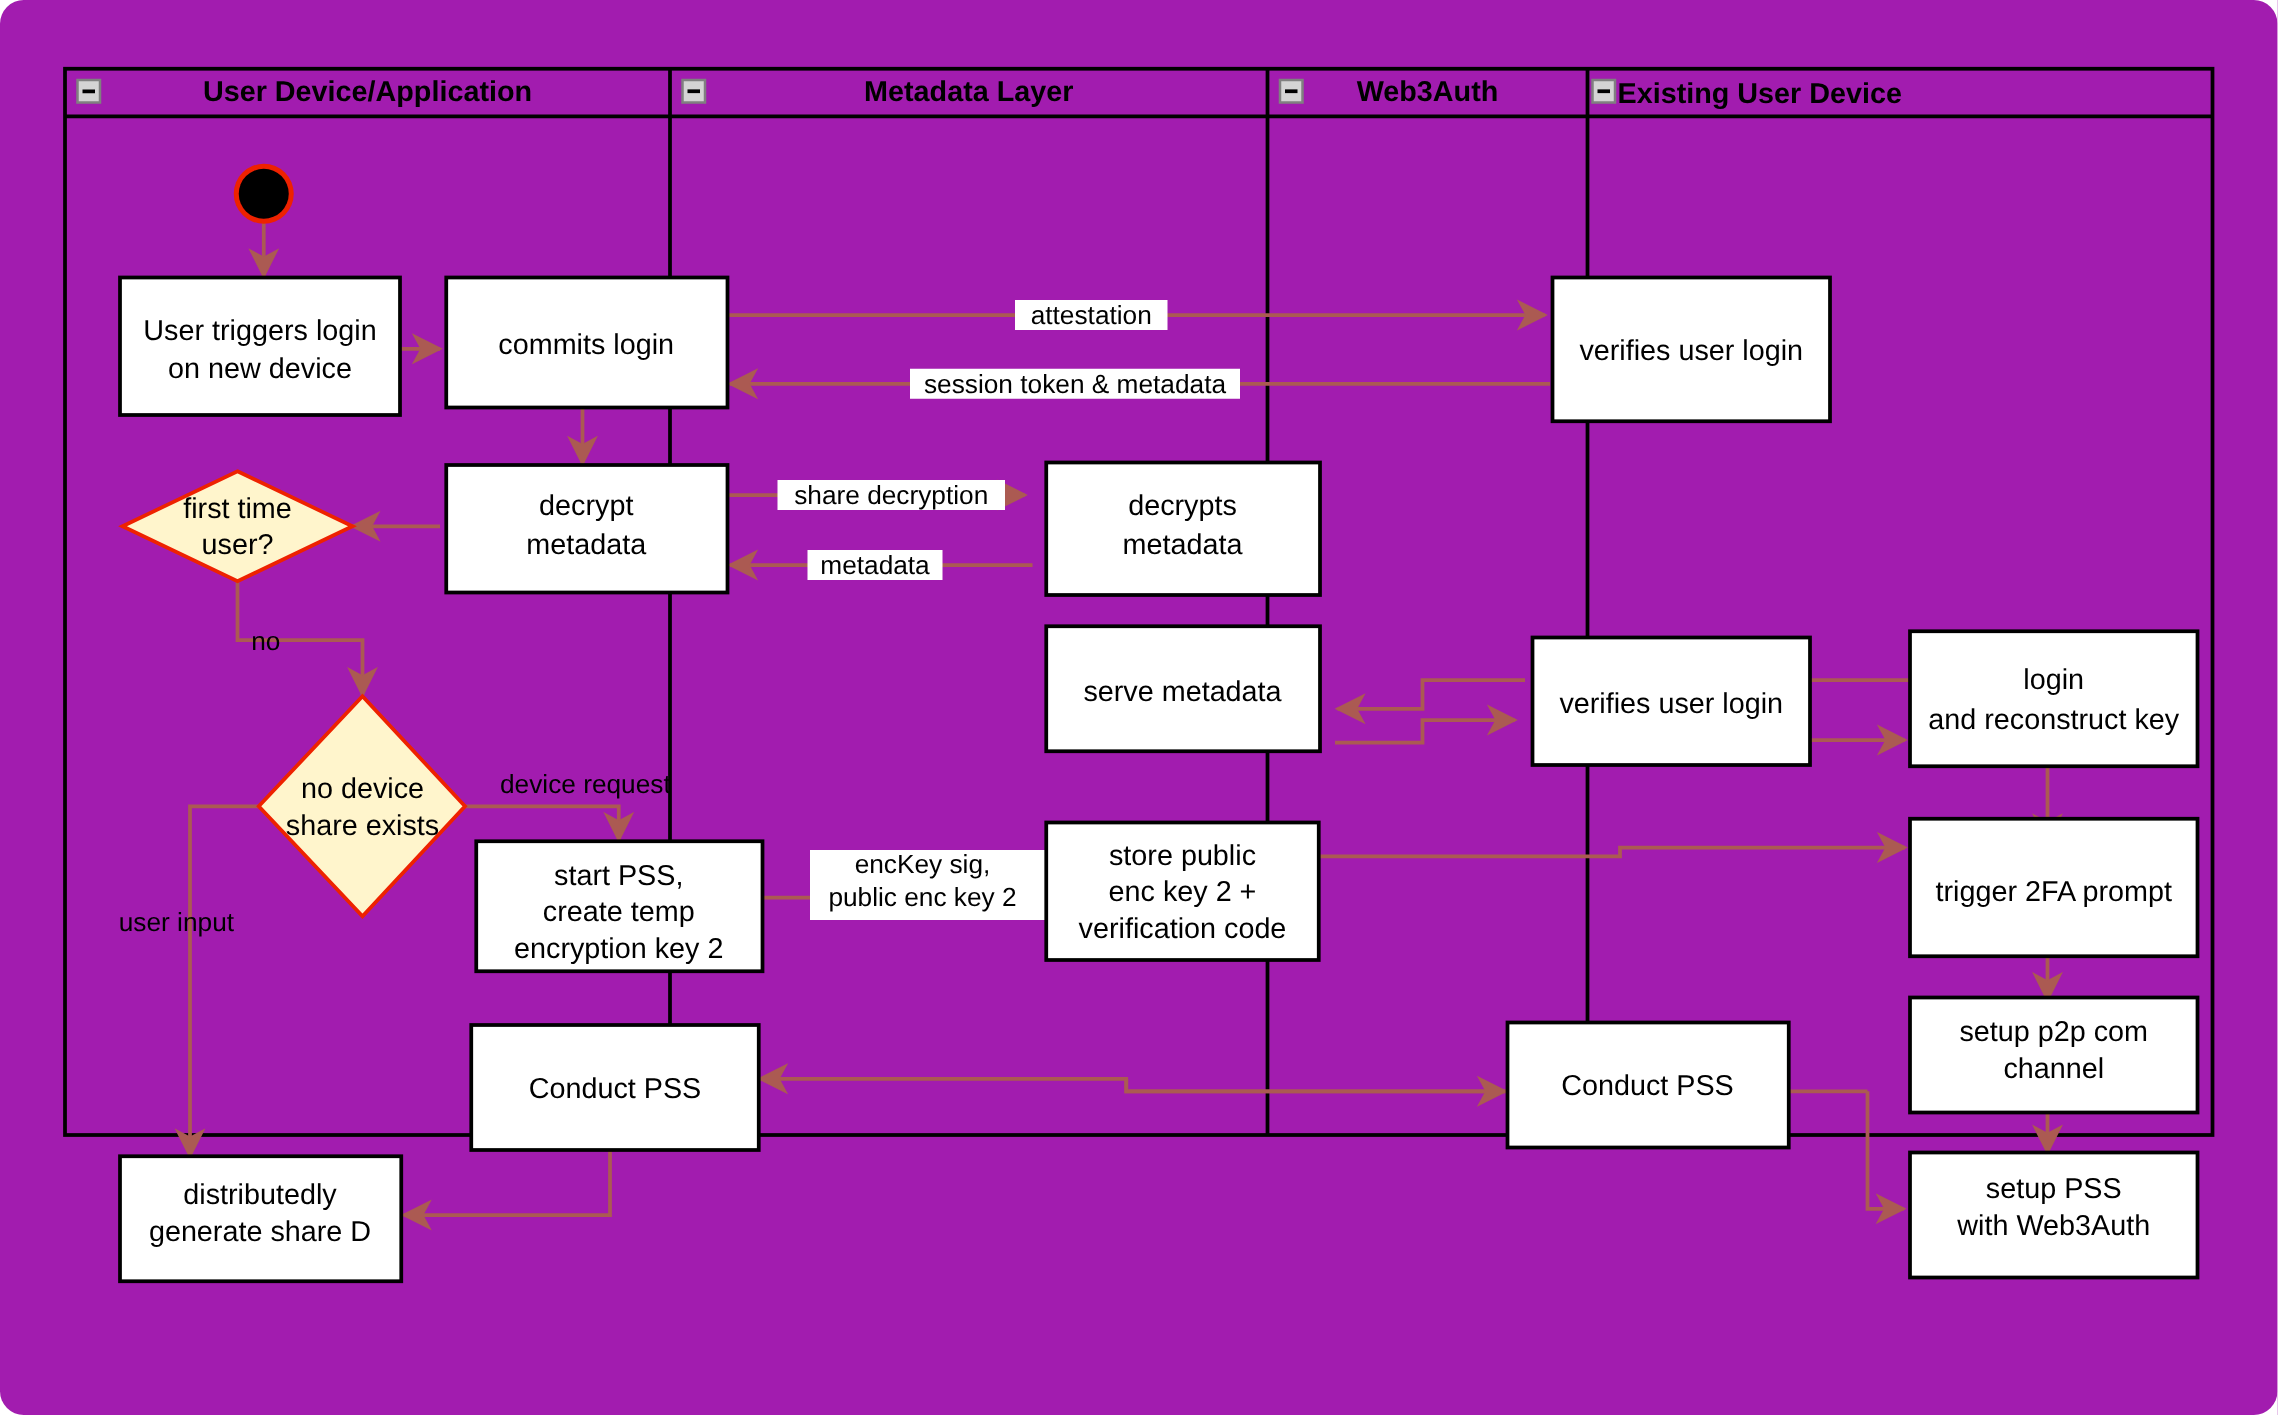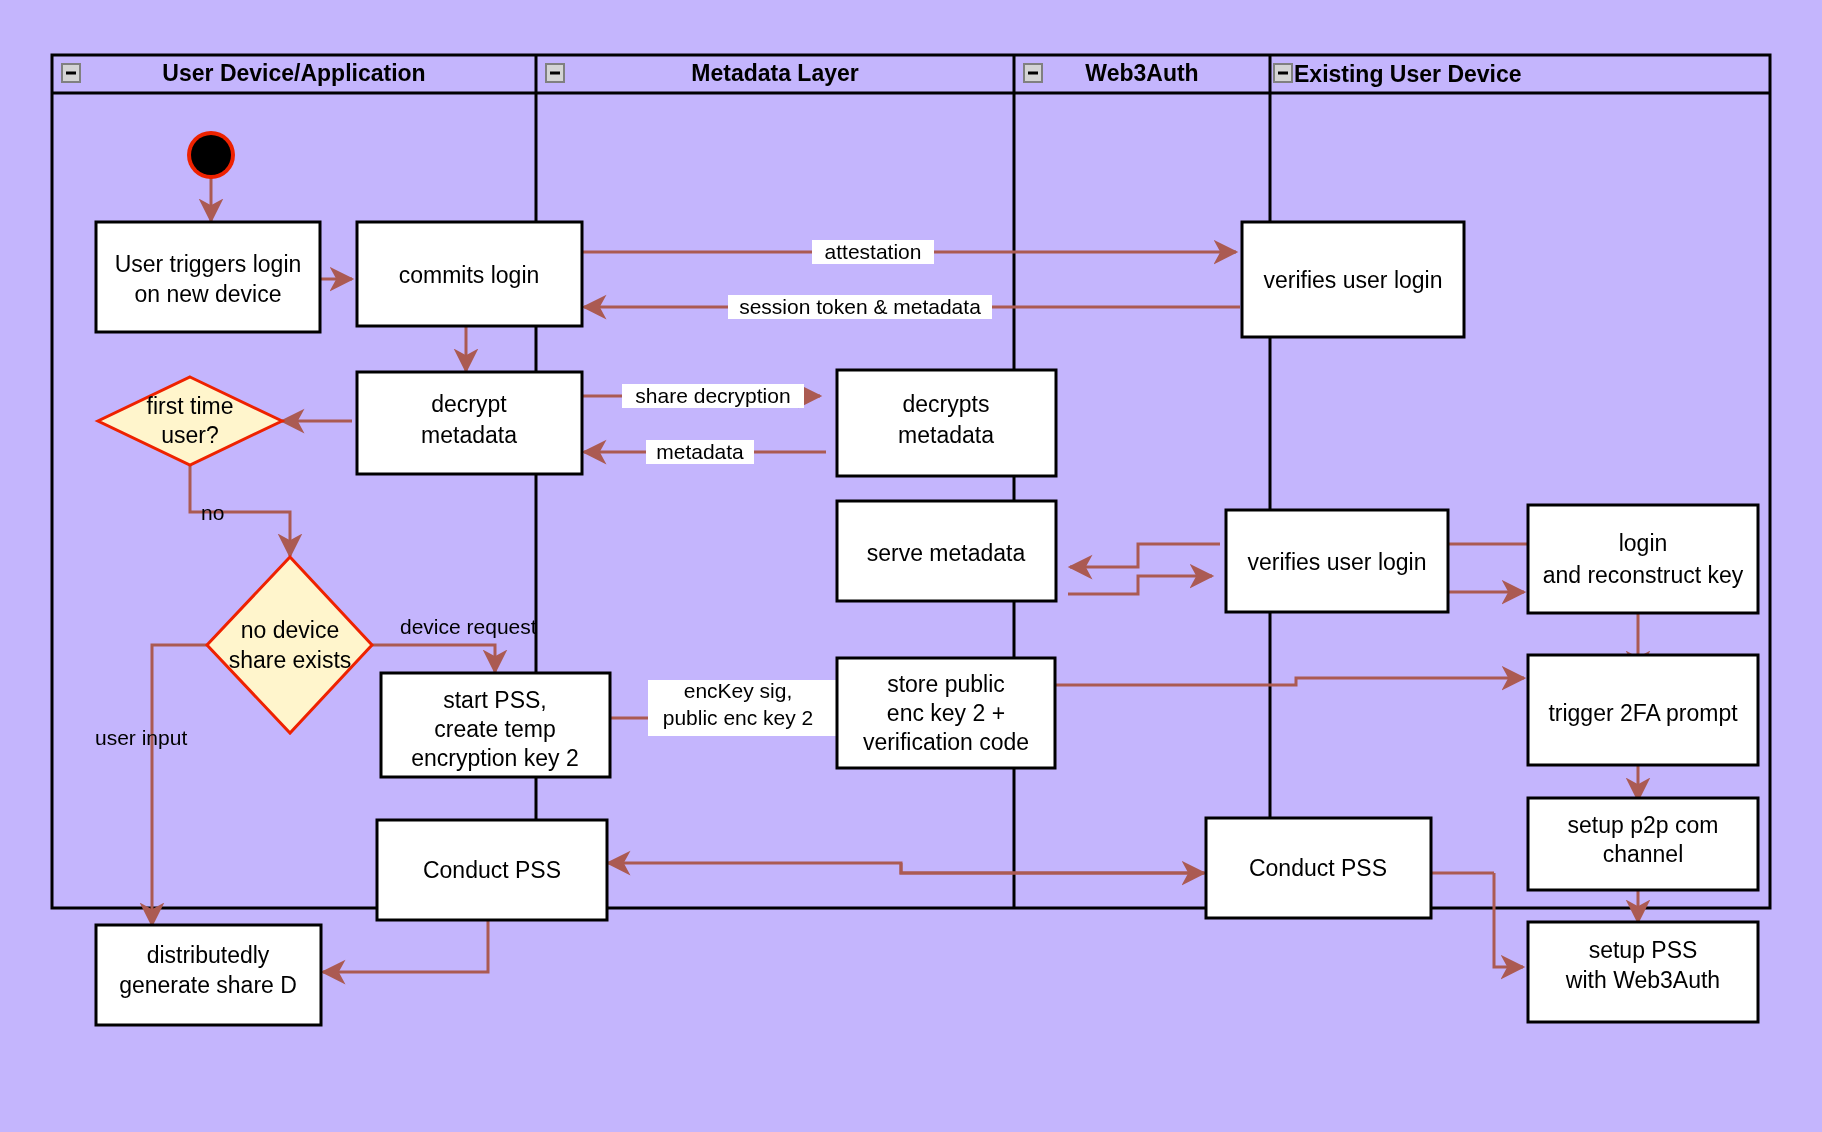--- a/index.html
+++ b/index.html
@@ -5,22 +5,23 @@
   html, body {
     margin: 0;
     padding: 0;
     background: #ffffff;
     font-family: "Liberation Sans", sans-serif;
   }
   #stage {
     position: relative;
     width: 1822px;
     height: 1132px;
-    background: #c4b5fd;
+    background: #a21caf;
     overflow: hidden;
+    border-radius: 19px;
   }
   svg.diagram {
     position: absolute;
     left: 0;
     top: 0;
     width: 1822px;
     height: 1132px;
   }
   .lane-title {
     font-family: "Liberation Sans", sans-serif;

